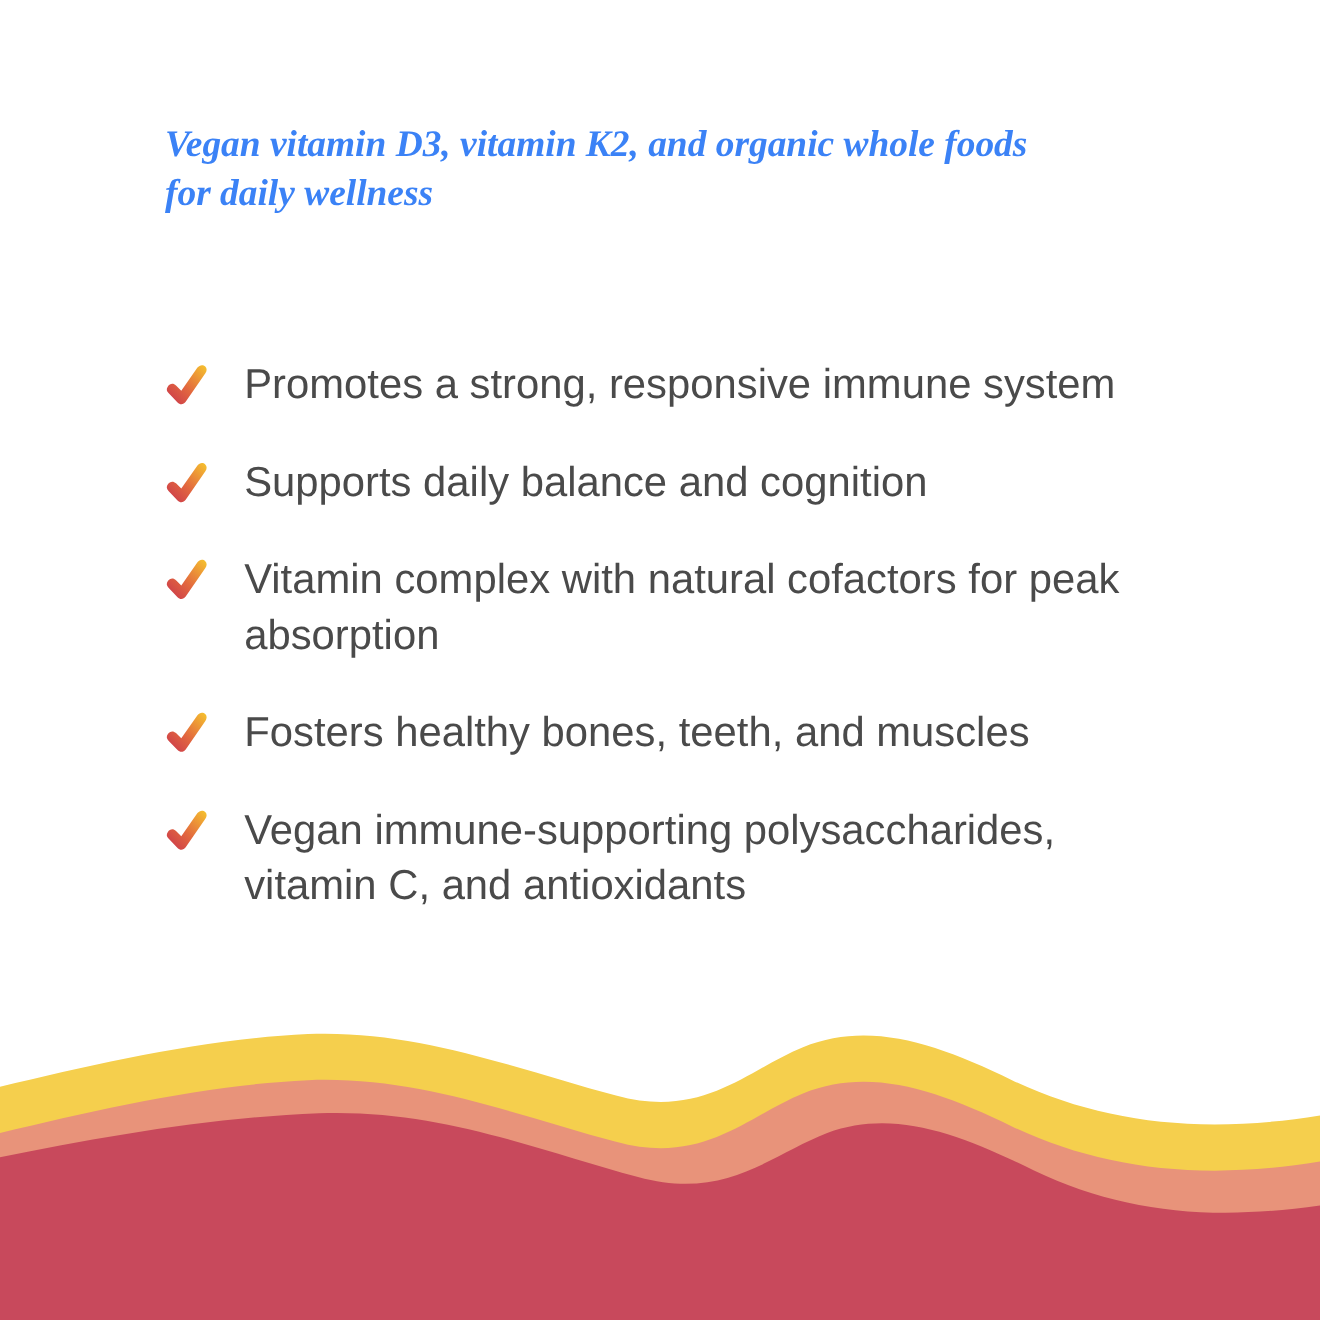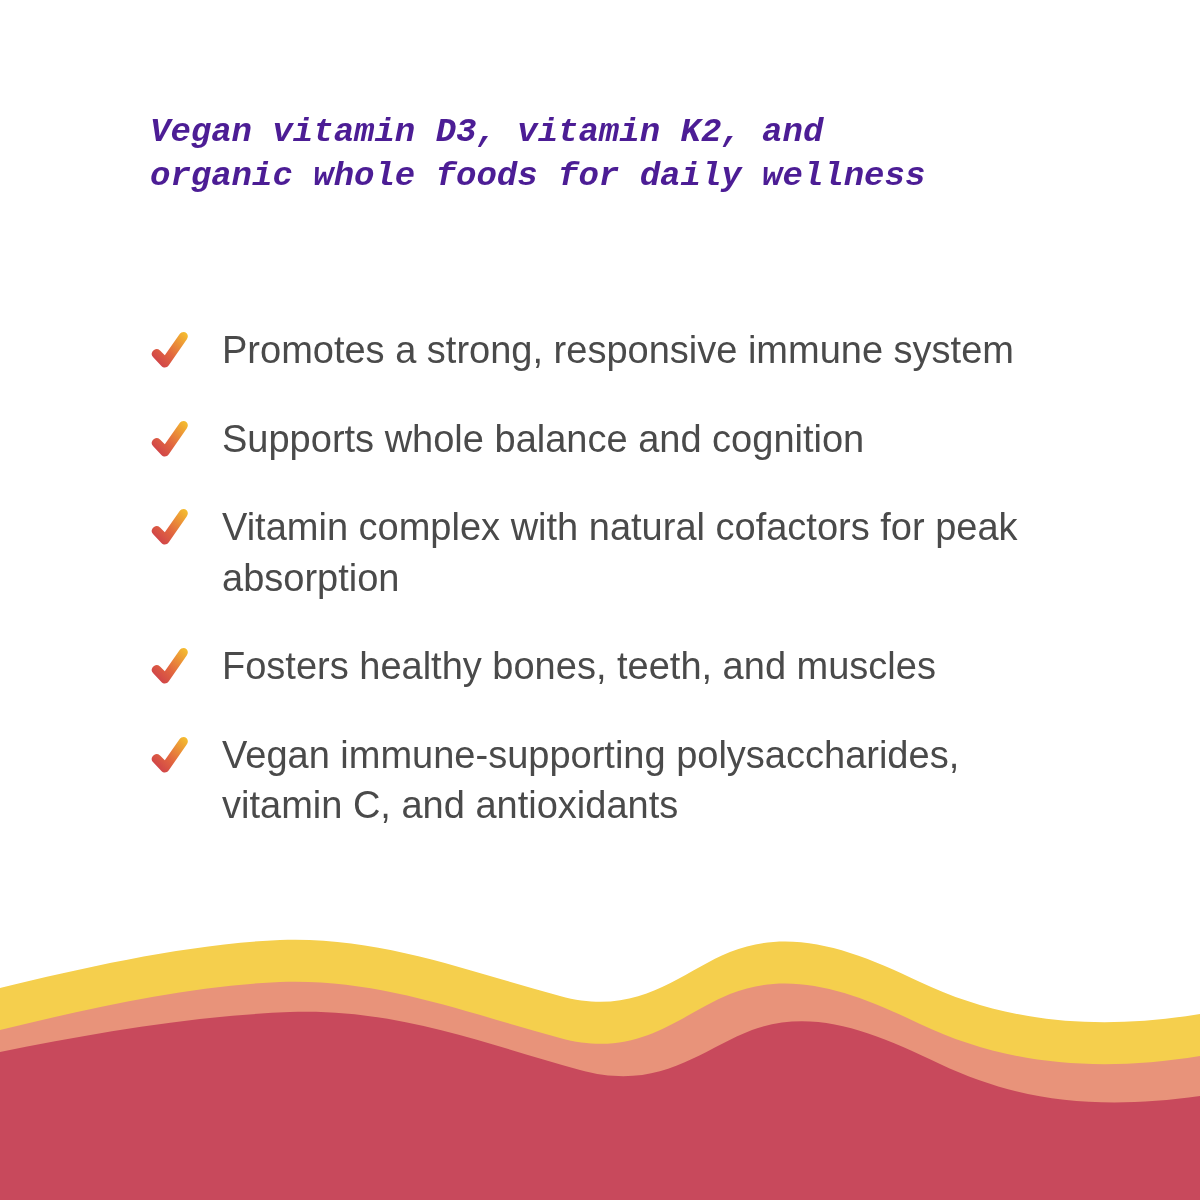--- a/index.html
+++ b/index.html
@@ -45,25 +45,25 @@
   .product-title .tm {
     font-size: 26px;
     vertical-align: super;
     line-height: 1;
     letter-spacing: 0;
     font-weight: bold;
   }
 
   .product-subtitle {
     margin: 14px 0 0 0;
-    font-family: Liberation Mono, monospace;
+    font-family: Liberation Serif, serif;
     font-size: 34px;
     font-weight: bold;
     font-style: italic;
-    color: #4c1d95;
+    color: #3b82f6;
     line-height: 1.30;
     max-width: 830px;
   }
 
   
   .benefits {
     position: absolute;
     left: 148px;
     top: 325px;
     width: 920px;
@@ -141,21 +141,21 @@
           <defs>
             <linearGradient id="chk2" x1="0" y1="1" x2="1" y2="0">
               <stop offset="0%" stop-color="#C8344D"></stop>
               <stop offset="45%" stop-color="#E2673F"></stop>
               <stop offset="100%" stop-color="#F6C42E"></stop>
             </linearGradient>
           </defs>
           <path d="M4.5 22.5 C6.5 19.5 9.5 19.2 12 21.4 L16.8 26.2 L31.5 5.2 C33.4 2.6 36.6 2.2 38.6 4.2 C40.3 5.9 40.2 8.3 38.7 10.4 L20.8 36.3 C18.9 39.0 15.6 39.2 13.4 36.9 L5.2 28.3 C3.3 26.4 3.2 24.3 4.5 22.5 Z" fill="url(#chk2)"></path>
         </svg>
       </span>
-      <span class="benefit-text">Supports whole balance and cognition</span>
+      <span class="benefit-text">Supports daily balance and cognition</span>
     </li>
 
     <li class="benefit-item">
       <span class="check-icon">
         <svg viewBox="0 0 44 44" xmlns="http://www.w3.org/2000/svg">
           <defs>
             <linearGradient id="chk4" x1="0" y1="1" x2="1" y2="0">
               <stop offset="0%" stop-color="#C8344D"></stop>
               <stop offset="45%" stop-color="#E2673F"></stop>
               <stop offset="100%" stop-color="#F6C42E"></stop>

